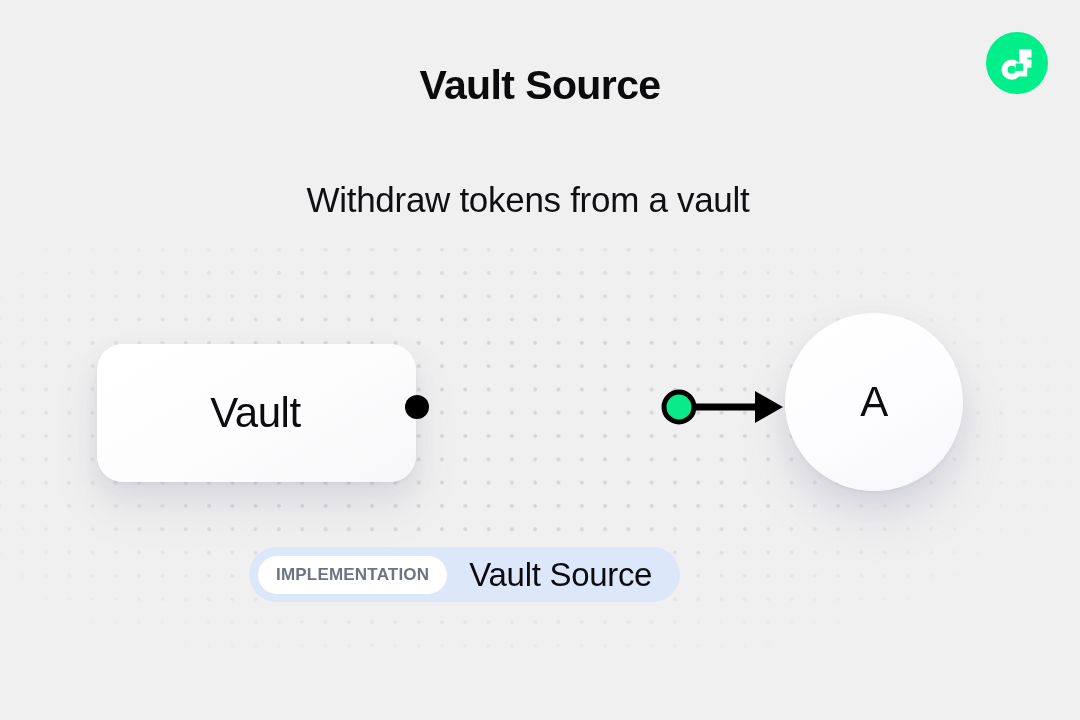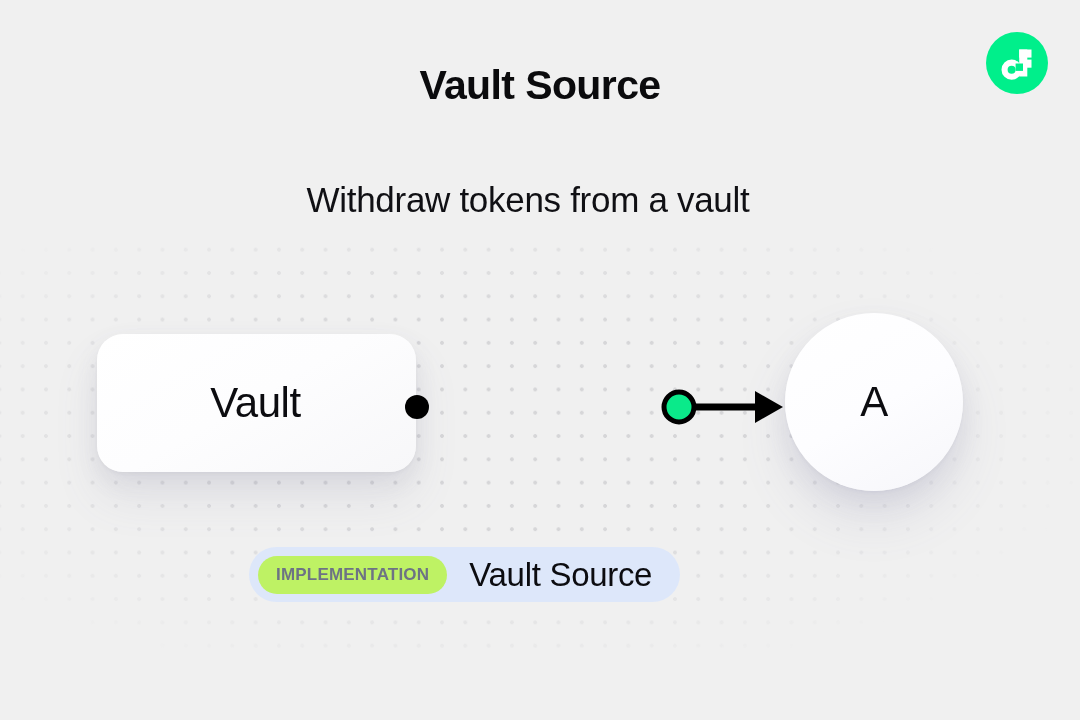--- a/index.html
+++ b/index.html
@@ -76,21 +76,21 @@
     position: absolute;
     left: 0;
     top: 0;
     width: 1080px;
     height: 720px;
   }
 
   .node-rect {
     position: absolute;
     left: 97px;
-    top: 334px;
+    top: 344px;
     width: 319px;
     height: 138px;
     border-radius: 26px;
     background: linear-gradient(150deg, #ffffff 0%, #fdfdfe 48%, #f7f7f9 100%);
     box-shadow:
        0 2px 3px rgba(120,120,140,0.06),
        0 10px 22px rgba(110,110,140,0.10),
        0 26px 46px rgba(108,108,150,0.11);
     display: flex;
     align-items: center;
@@ -147,21 +147,21 @@
     background: #dde7fa;
     display: flex;
     align-items: center;
     padding-left: 9px;
     padding-right: 28px;
     box-sizing: border-box;
   }
   #impl-pill {
     height: 38px;
     border-radius: 19px;
-    background: #bef264;
+    background: #ffffff;
     display: flex;
     align-items: center;
     padding: 0 18px;
   }
   #impl-pill-label {
     font-size: 17px;
     font-weight: bold;
     letter-spacing: 0.2px;
     color: #6d7384;
   }

